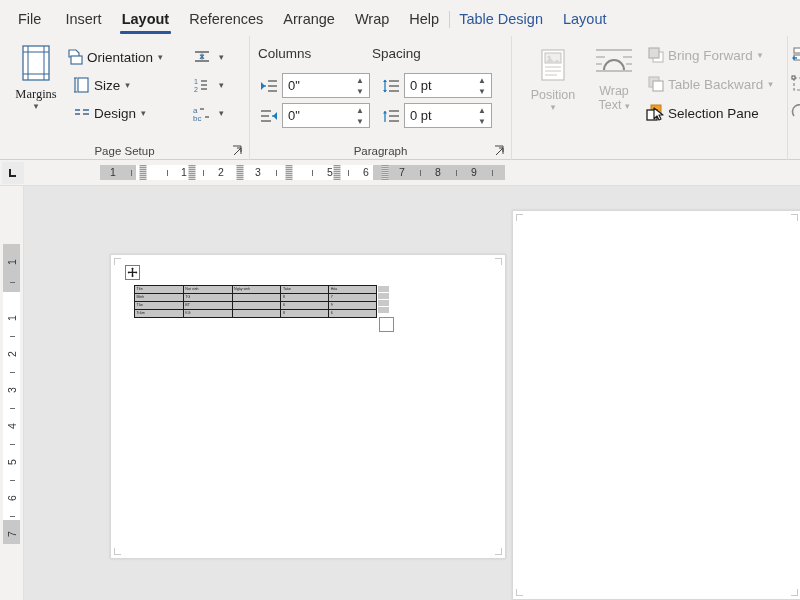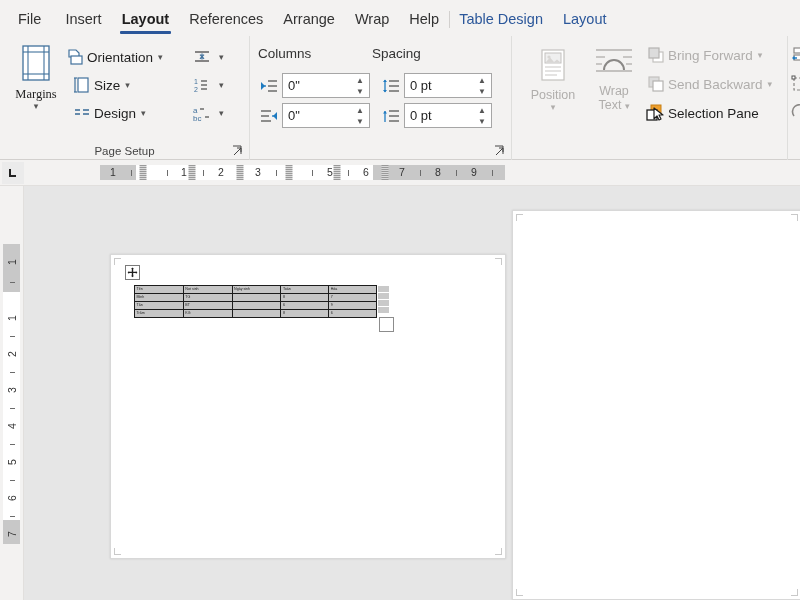--- a/index.html
+++ b/index.html
@@ -397,20 +397,21 @@
         </span>
         <div class="spinbox">
           <span>0 pt</span>
           <span class="spin-arrows">
               <span>▲</span>
               <span>▼</span>
             </span>
         </div>
       </div>
 
+      <div class="group-label">Paragraph</div>
       <div class="dlg-launcher">
         <svg width="12" height="12" viewBox="0 0 12 12">
           <path d="M1 1 h8 v8" fill="none" stroke="#444" stroke-width="1"></path>
           <path d="M2 10 L9 3 M9 3 v4 M9 3 h-4" fill="none" stroke="#444" stroke-width="1"></path>
         </svg>
       </div>
     </div>
 
     <div class="group" id="g-arrange">
 
@@ -462,21 +463,21 @@
         <span class="cv dis">▾</span>
       </div>
 
       <div class="smallbtn dis" style="left:132px; top:35px;">
         <span class="ic">
           <svg width="18" height="18" viewBox="0 0 18 18">
             <rect x="2" y="2" width="10" height="10" fill="#dcdcdc" stroke="#c3c1bf" stroke-width="1.2"></rect>
             <rect x="6" y="6" width="10" height="10" fill="#fff" stroke="#b5b3b1" stroke-width="1.2"></rect>
           </svg>
         </span>
-        <span>Send Backward</span>
+        <span>Table Backward</span>
         <span class="cv dis">▾</span>
       </div>
 
       <div class="smallbtn" style="left:132px; top:64px;">
         <span class="ic">
           <svg width="20" height="18" viewBox="0 0 20 18">
             <rect x="5" y="1" width="10" height="9" fill="#ed9f2d" stroke="#c77f15" stroke-width="1"></rect>
             <rect x="1" y="6" width="10" height="10" fill="#fff" stroke="#1f1f1f" stroke-width="1.3"></rect>
             <path d="M8 4 L8 15 L11 12 L13 16 L15 15 L13 11 L17 11 z" fill="#fff" stroke="#1f1f1f" stroke-width="1.2" stroke-linejoin="round"></path>
           </svg>

